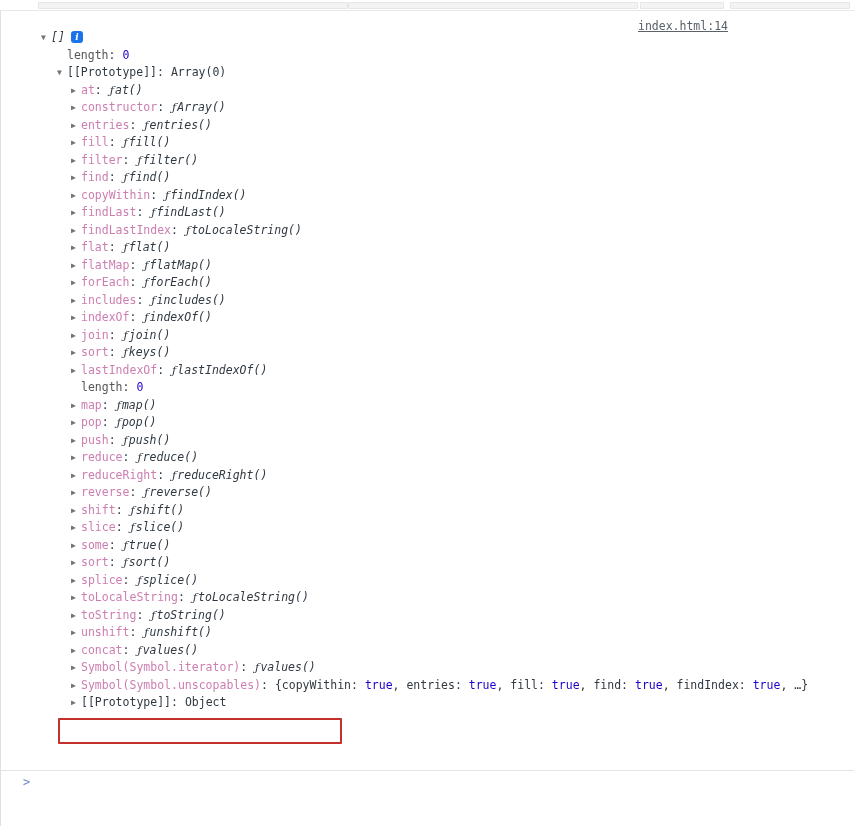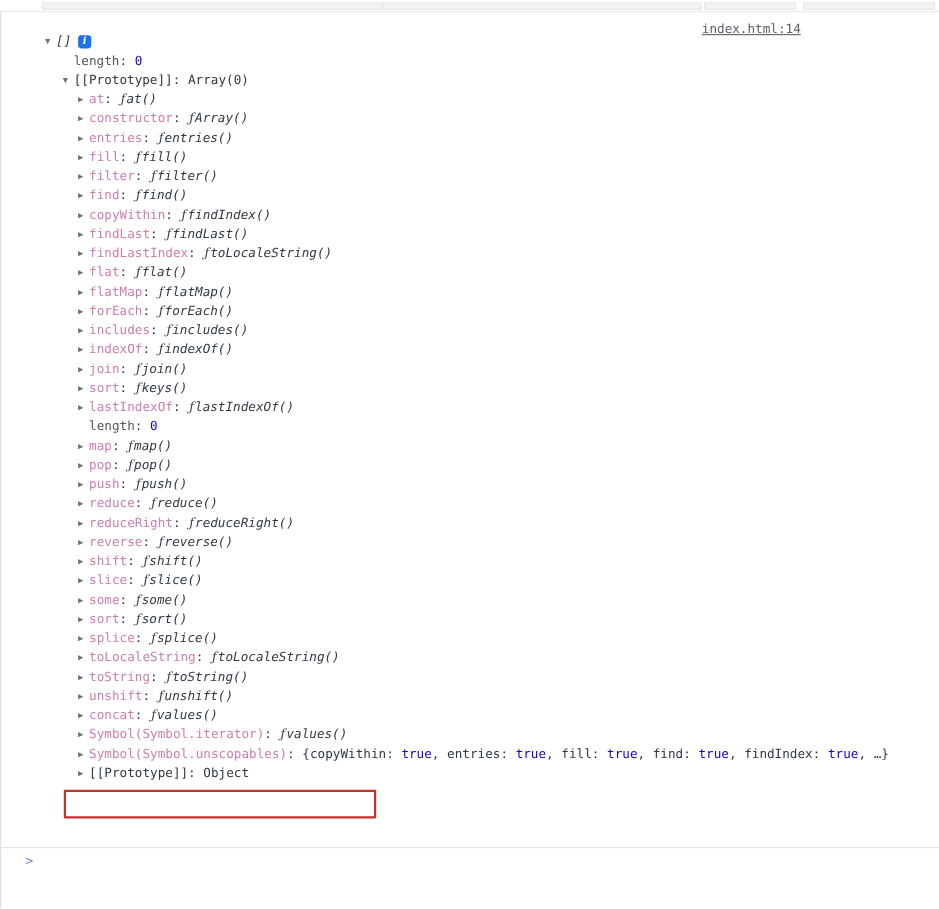--- a/index.html
+++ b/index.html
@@ -225,21 +225,21 @@
         <div class="row lvl2"><span class="arrow closed"></span><span class="prop-name">lastIndexOf</span><span class="colon">: </span><span class="fn-kw">ƒ</span><span class="fn-name">lastIndexOf()</span></div>
         <div class="row lvl2"><span class="arrow none"></span><span class="key-plain">length</span><span class="colon">: </span><span class="num">0</span></div>
         <div class="row lvl2"><span class="arrow closed"></span><span class="prop-name">map</span><span class="colon">: </span><span class="fn-kw">ƒ</span><span class="fn-name">map()</span></div>
         <div class="row lvl2"><span class="arrow closed"></span><span class="prop-name">pop</span><span class="colon">: </span><span class="fn-kw">ƒ</span><span class="fn-name">pop()</span></div>
         <div class="row lvl2"><span class="arrow closed"></span><span class="prop-name">push</span><span class="colon">: </span><span class="fn-kw">ƒ</span><span class="fn-name">push()</span></div>
         <div class="row lvl2"><span class="arrow closed"></span><span class="prop-name">reduce</span><span class="colon">: </span><span class="fn-kw">ƒ</span><span class="fn-name">reduce()</span></div>
         <div class="row lvl2"><span class="arrow closed"></span><span class="prop-name">reduceRight</span><span class="colon">: </span><span class="fn-kw">ƒ</span><span class="fn-name">reduceRight()</span></div>
         <div class="row lvl2"><span class="arrow closed"></span><span class="prop-name">reverse</span><span class="colon">: </span><span class="fn-kw">ƒ</span><span class="fn-name">reverse()</span></div>
         <div class="row lvl2"><span class="arrow closed"></span><span class="prop-name">shift</span><span class="colon">: </span><span class="fn-kw">ƒ</span><span class="fn-name">shift()</span></div>
         <div class="row lvl2"><span class="arrow closed"></span><span class="prop-name">slice</span><span class="colon">: </span><span class="fn-kw">ƒ</span><span class="fn-name">slice()</span></div>
-        <div class="row lvl2"><span class="arrow closed"></span><span class="prop-name">some</span><span class="colon">: </span><span class="fn-kw">ƒ</span><span class="fn-name">some()</span></div>
+        <div class="row lvl2"><span class="arrow closed"></span><span class="prop-name">some</span><span class="colon">: </span><span class="fn-kw">ƒ</span><span class="fn-name">true()</span></div>
         <div class="row lvl2"><span class="arrow closed"></span><span class="prop-name">sort</span><span class="colon">: </span><span class="fn-kw">ƒ</span><span class="fn-name">sort()</span></div>
         <div class="row lvl2"><span class="arrow closed"></span><span class="prop-name">splice</span><span class="colon">: </span><span class="fn-kw">ƒ</span><span class="fn-name">splice()</span></div>
         <div class="row lvl2"><span class="arrow closed"></span><span class="prop-name">toLocaleString</span><span class="colon">: </span><span class="fn-kw">ƒ</span><span class="fn-name">toLocaleString()</span></div>
         <div class="row lvl2"><span class="arrow closed"></span><span class="prop-name">toString</span><span class="colon">: </span><span class="fn-kw">ƒ</span><span class="fn-name">toString()</span></div>
         <div class="row lvl2"><span class="arrow closed"></span><span class="prop-name">unshift</span><span class="colon">: </span><span class="fn-kw">ƒ</span><span class="fn-name">unshift()</span></div>
         <div class="row lvl2"><span class="arrow closed"></span><span class="prop-name">concat</span><span class="colon">: </span><span class="fn-kw">ƒ</span><span class="fn-name">values()</span></div>
         <div class="row lvl2"><span class="arrow closed"></span><span class="prop-name">Symbol(Symbol.iterator)</span><span class="colon">: </span><span class="fn-kw">ƒ</span><span class="fn-name">values()</span></div>
         <div class="row lvl2"><span class="arrow closed"></span><span class="prop-name">Symbol(Symbol.unscopables)</span><span class="colon">: </span><span class="plain">{copyWithin: </span><span class="bool">true</span><span class="plain">, entries: </span><span class="bool">true</span><span class="plain">, fill: </span><span class="bool">true</span><span class="plain">, find: </span><span class="bool">true</span><span class="plain">, findIndex: </span><span class="bool">true</span><span class="plain">, …}</span></div>
         <div class="row lvl2"><span class="arrow closed"></span><span class="proto-name">[[Prototype]]</span><span class="colon">: </span><span class="plain">Object</span></div>
       </div>

